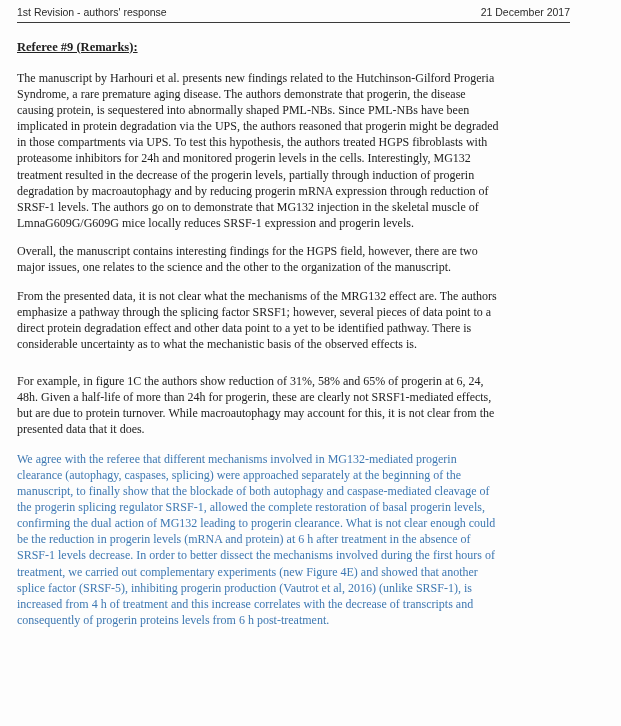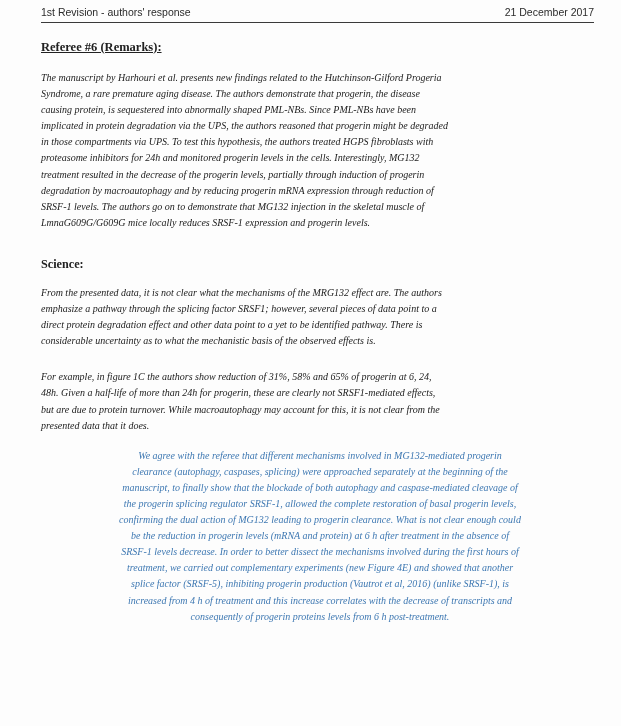--- a/index.html
+++ b/index.html
@@ -5,21 +5,21 @@
   html, body {
     margin: 0;
     padding: 0;
     background: #ffffff;
   }
   .page {
     position: relative;
     width: 621px;
     height: 726px;
     box-sizing: border-box;
-    padding: 6px 30px 0 41px;
+    padding: 6px 30px 0 17px;
     background: #fdfdfd;
     font-family: "Liberation Serif", "DejaVu Serif", serif;
     color: var(--body, #212121);
     overflow: hidden;
   }
   .header-row {
     display: flex;
     justify-content: space-between;
     align-items: baseline;
     font-family: "Liberation Sans", "DejaVu Sans", sans-serif;
@@ -51,68 +51,68 @@
     font-size: 21px;
     line-height: 24px;
     color: var(--cyan, #2aa9e1);
     margin-left: 44px;
     letter-spacing: 1px;
     white-space: nowrap;
   }
   .doc p {
     margin: 0 0 12px 0;
     width: 558px;
-    font-size: 10px;
+    font-size: 12px;
     line-height: 16.1px;
     white-space: pre-line;
-    font-style: italic;
   }
   .doc p.black { color: var(--body, #212121); }
   .doc p.blue  { color: var(--blue, #3e78b2); }
   p.first-para   { margin-top: 12px; }
   .science-heading {
     margin: 26px 0 0 0;
     font-size: 12.2px;
     font-weight: bold;
     color: var(--body, #212121);
   }
   p.science-q1 { margin-top: 13px; }
   p.science-q2 { margin-top: 20px; }
-  p.author-response { margin-top: 14px; margin-bottom: 0; text-align: center; }
+  p.author-response { margin-top: 14px; margin-bottom: 0; }
 </style>
 </head>
 <body>
 
 <div class="page doc">
 
   <div class="header-row">
     <span>1st Revision - authors' response</span>
     <span>21 December 2017</span>
   </div>
 
   <div class="header-rule"></div>
 
   <div class="referee-row">
-    <span class="referee-heading">Referee #6 (Remarks):</span>
+    <span class="referee-heading">Referee #9 (Remarks):</span>
   </div>
 
   <p class="black first-para">The manuscript by Harhouri et al. presents new findings related to the Hutchinson-Gilford Progeria
 Syndrome, a rare premature aging disease. The authors demonstrate that progerin, the disease
 causing protein, is sequestered into abnormally shaped PML-NBs. Since PML-NBs have been
 implicated in protein degradation via the UPS, the authors reasoned that progerin might be degraded
 in those compartments via UPS. To test this hypothesis, the authors treated HGPS fibroblasts with
 proteasome inhibitors for 24h and monitored progerin levels in the cells. Interestingly, MG132
 treatment resulted in the decrease of the progerin levels, partially through induction of progerin
 degradation by macroautophagy and by reducing progerin mRNA expression through reduction of
 SRSF-1 levels. The authors go on to demonstrate that MG132 injection in the skeletal muscle of
 LmnaG609G/G609G mice locally reduces SRSF-1 expression and progerin levels.</p>
 
+  <p class="black">Overall, the manuscript contains interesting findings for the HGPS field, however, there are two
+major issues, one relates to the science and the other to the organization of the manuscript.</p>
 
 
-  <div class="science-heading">Science:</div>
 
   <p class="black science-q1">From the presented data, it is not clear what the mechanisms of the MRG132 effect are. The authors
 emphasize a pathway through the splicing factor SRSF1; however, several pieces of data point to a
 direct protein degradation effect and other data point to a yet to be identified pathway. There is
 considerable uncertainty as to what the mechanistic basis of the observed effects is.</p>
 
   <p class="black science-q2">For example, in figure 1C the authors show reduction of 31%, 58% and 65% of progerin at 6, 24,
 48h. Given a half-life of more than 24h for progerin, these are clearly not SRSF1-mediated effects,
 but are due to protein turnover. While macroautophagy may account for this, it is not clear from the
 presented data that it does.</p>

